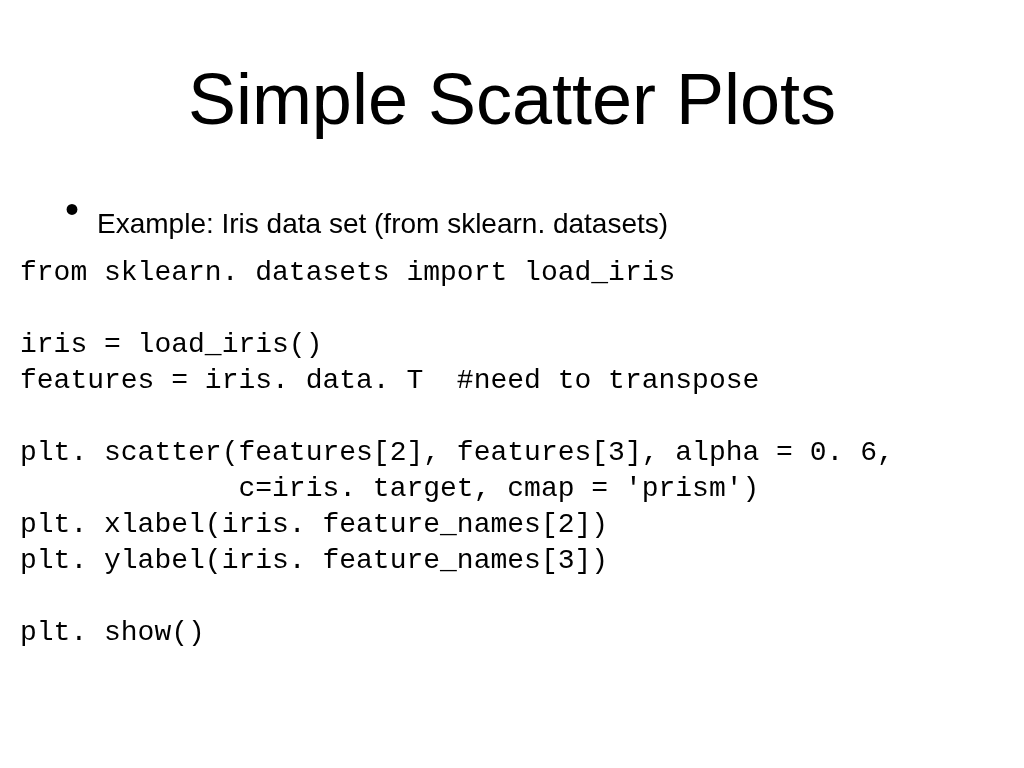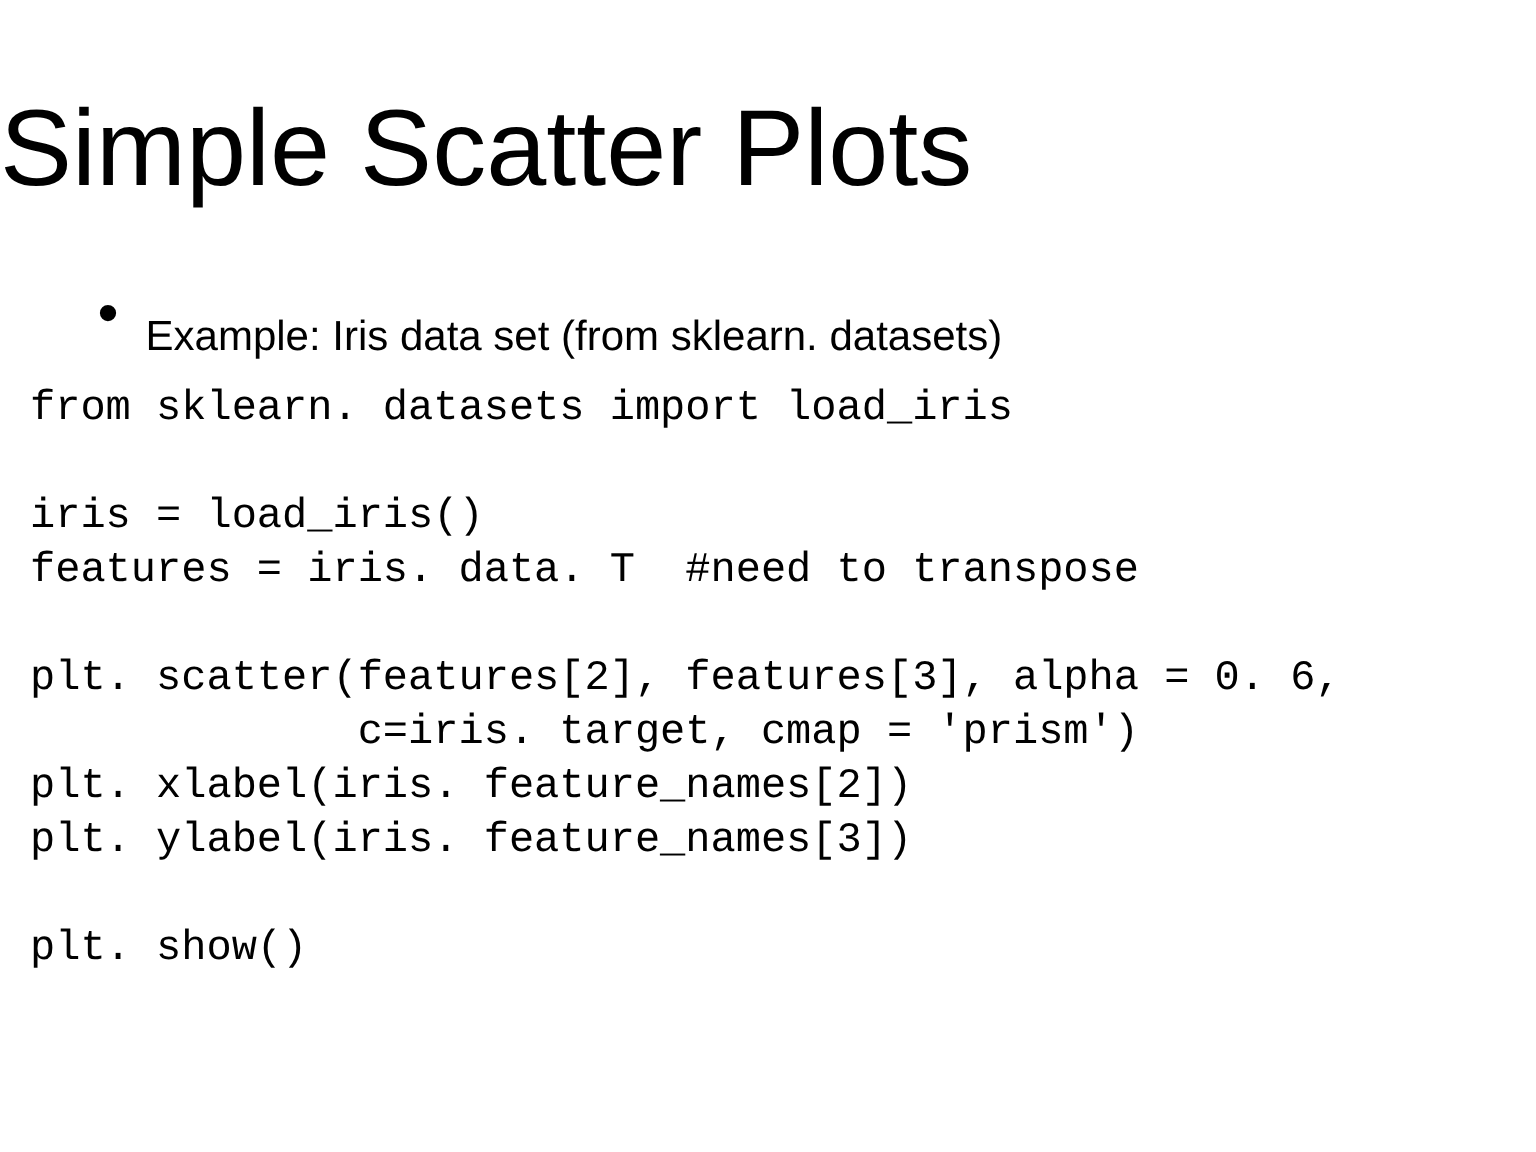--- a/index.html
+++ b/index.html
@@ -15,20 +15,21 @@
     width: 1024px;
     height: 768px;
     position: relative;
     box-sizing: border-box;
   }
   .title {
     position: absolute;
     top: 58px;
     left: 0;
     width: 1024px;
+    text-align: center;
     font-size: 72px;
     font-weight: 400;
     letter-spacing: 0px;
   }
   .bullet-row {
     position: absolute;
     top: 195px;
     left: 65px;
     display: flex;
     align-items: flex-start;

